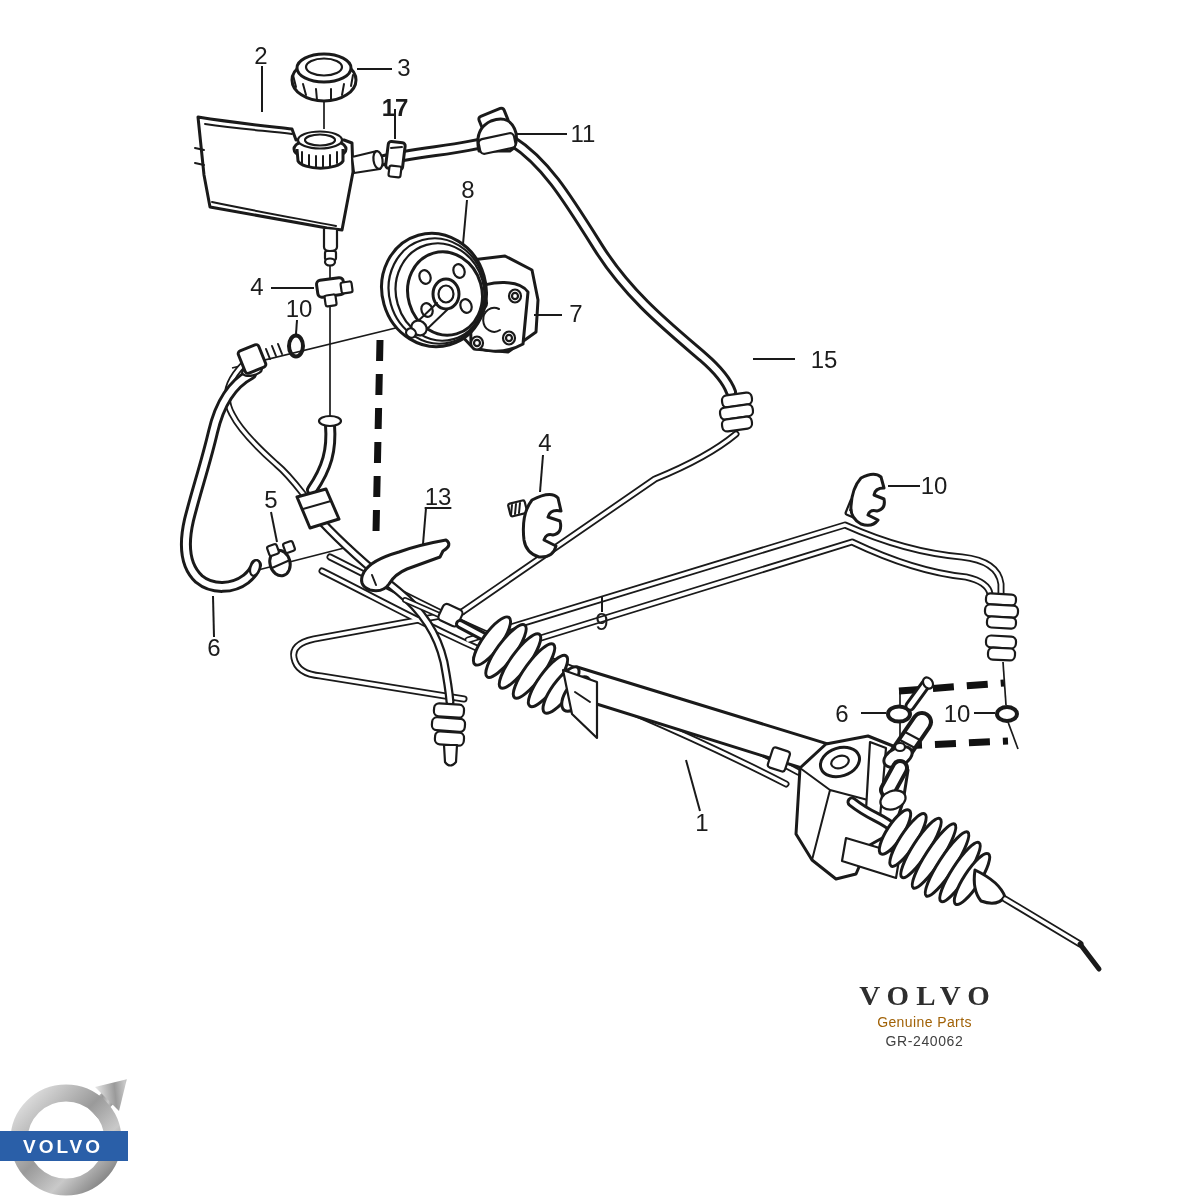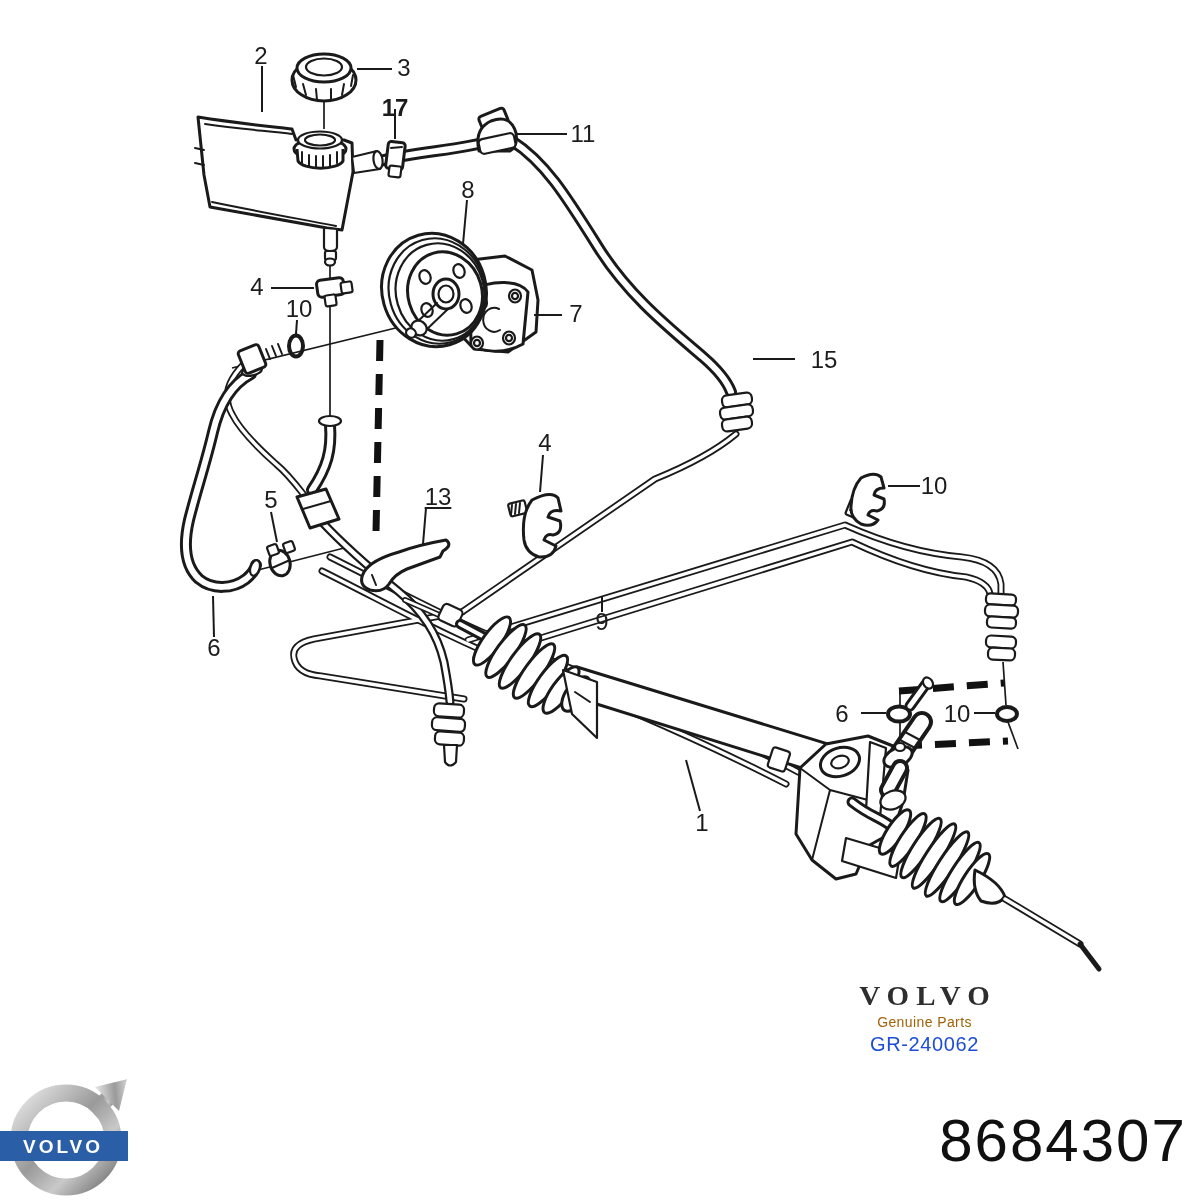--- a/index.html
+++ b/index.html
@@ -15,21 +15,21 @@
   .pipeI{stroke:#ffffff;stroke-width:3.4;fill:none;stroke-linecap:round;stroke-linejoin:round;}
   .thin {stroke:#1a1a1a;stroke-width:1.7;fill:none;}
   .lead {stroke:#1a1a1a;stroke-width:2;fill:none;}
   .dash {stroke:#111;stroke-width:7;fill:none;stroke-dasharray:21 13;stroke-linecap:butt;}
   .callout{position:absolute;transform:translate(-50%,-50%);font-size:24px;color:#1c1c1c;
            letter-spacing:0;line-height:1;user-select:none;}
   .brand{position:absolute;text-align:center;color:#2b2b2b;}
   .brand .wordmark{font-family:"Liberation Serif",serif;font-weight:700;font-size:29px;
                    letter-spacing:7px;text-indent:7px;transform:scaleY(.92);color:#2e2e2e;}
   .brand .genuine {font-size:14px;color:#a16207;margin-top:1px;letter-spacing:.4px;}
-  .brand .code    {font-size:20px;color:#1d4ed8;margin-top:3px;letter-spacing:.6px;}
+  .brand .code    {font-size:14px;color:#404040;margin-top:3px;letter-spacing:.6px;}
   .partnum{position:absolute;transform:translate(-50%,-50%);font-size:60px;color:#101010;
            letter-spacing:2px;font-weight:400;}
 </style>
 </head>
 <body>
 
 <div class="canvas">
 
 <svg width="1200" height="1200" viewBox="0 0 1200 1200">
   <defs>
@@ -364,15 +364,14 @@
   <div class="callout" style="left:810px;top:360px;margin-left:14px;">15</div>
   <div class="callout" style="left:842px;top:714px;">6</div>
   <div class="callout" style="left:395px;top:108px;font-weight:bold;">17</div>
 
   <div class="brand" style="left:832px;top:980px;width:185px;">
     <div class="wordmark">VOLVO</div>
     <div class="genuine">Genuine Parts</div>
     <div class="code">GR-240062</div>
   </div>
 
-  <div class="partnum" style="left:1063px;top:1140px;">8684307</div>
 
 </div>
 
 </body></html>

